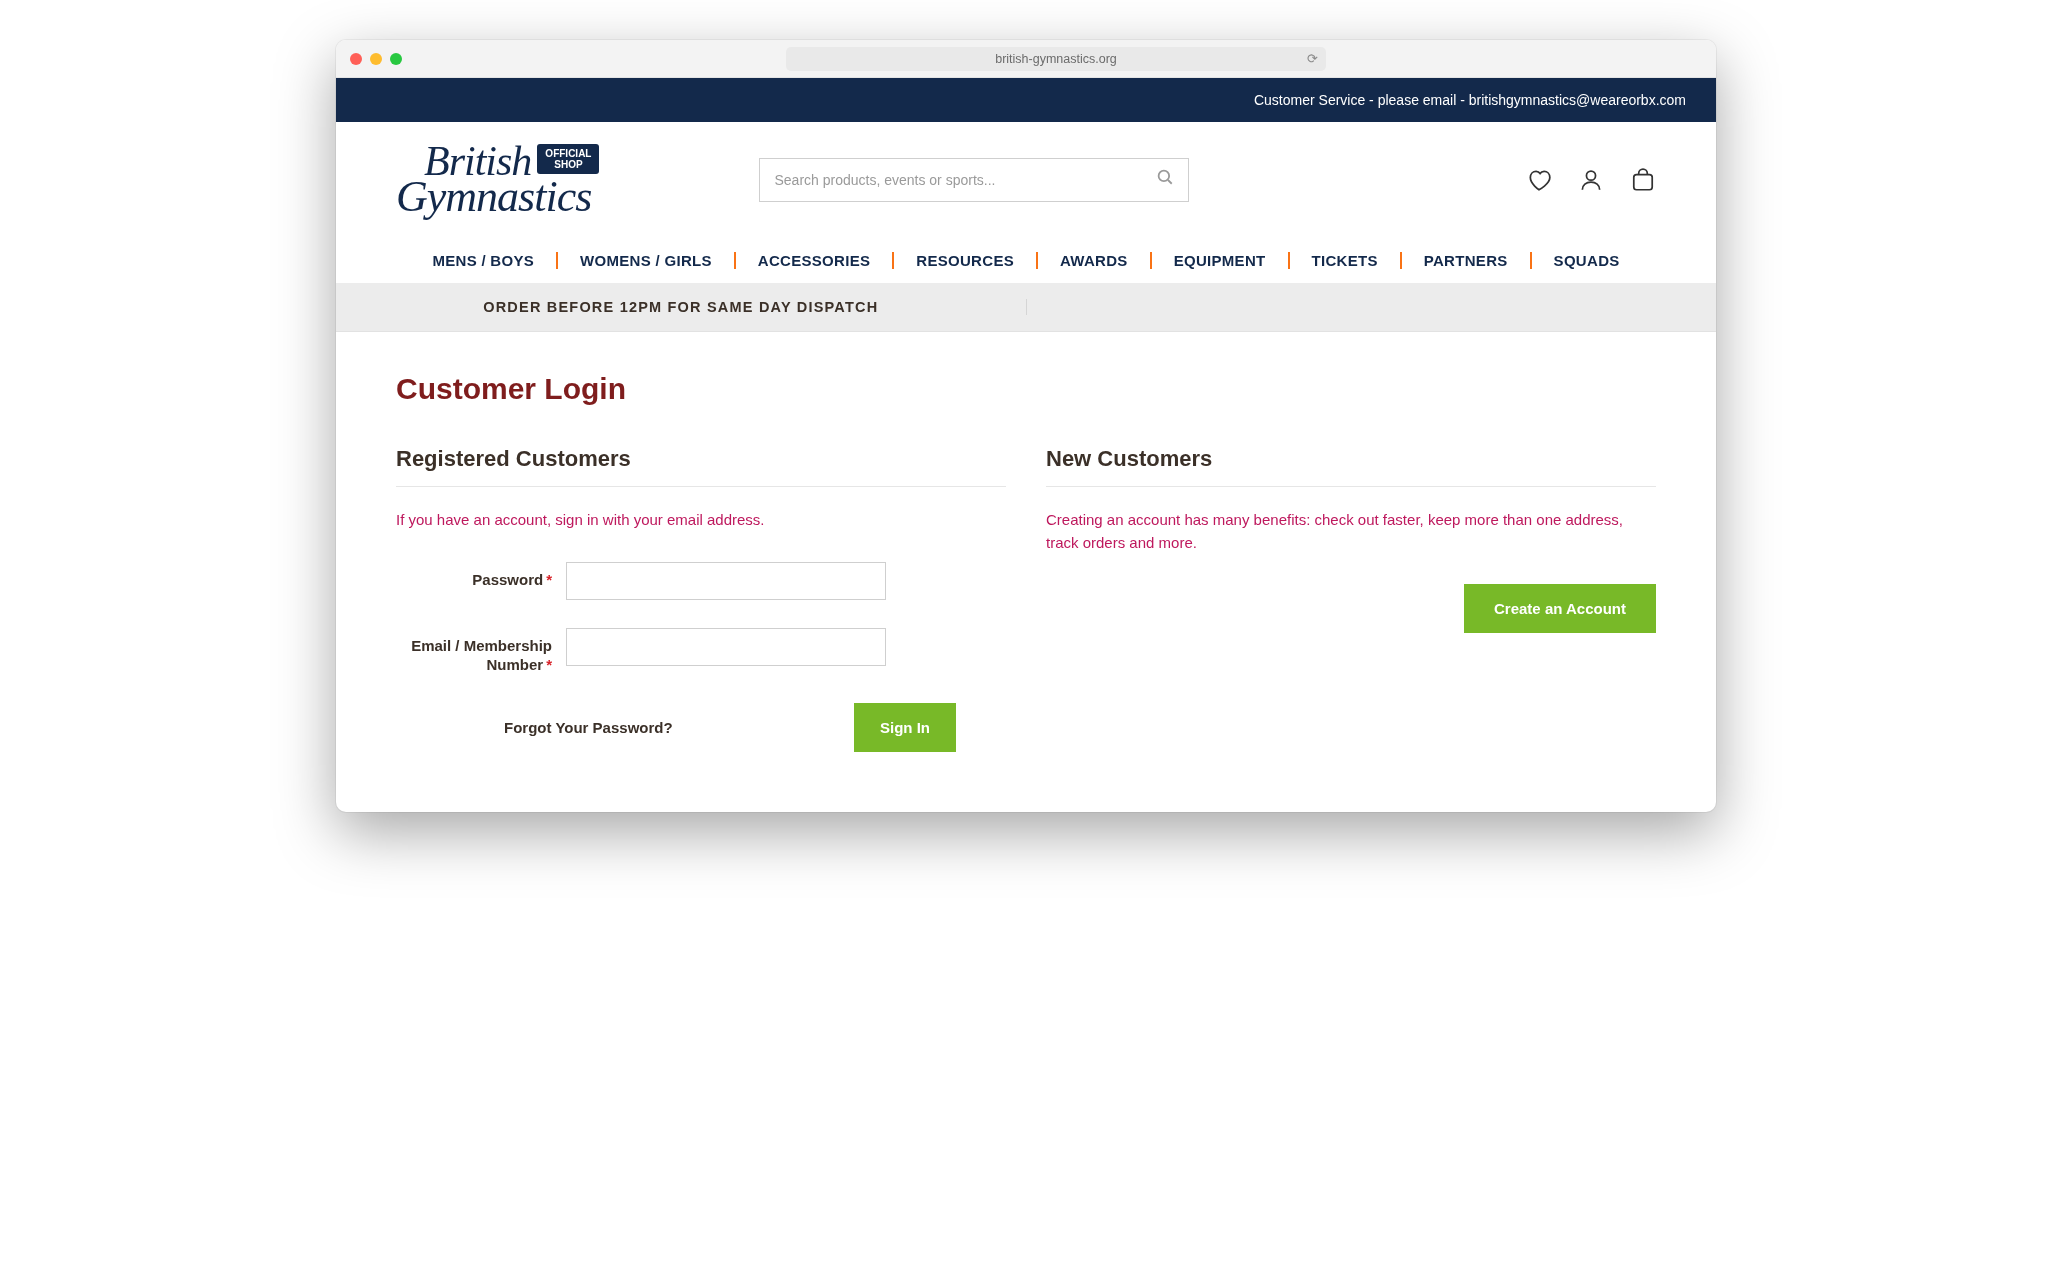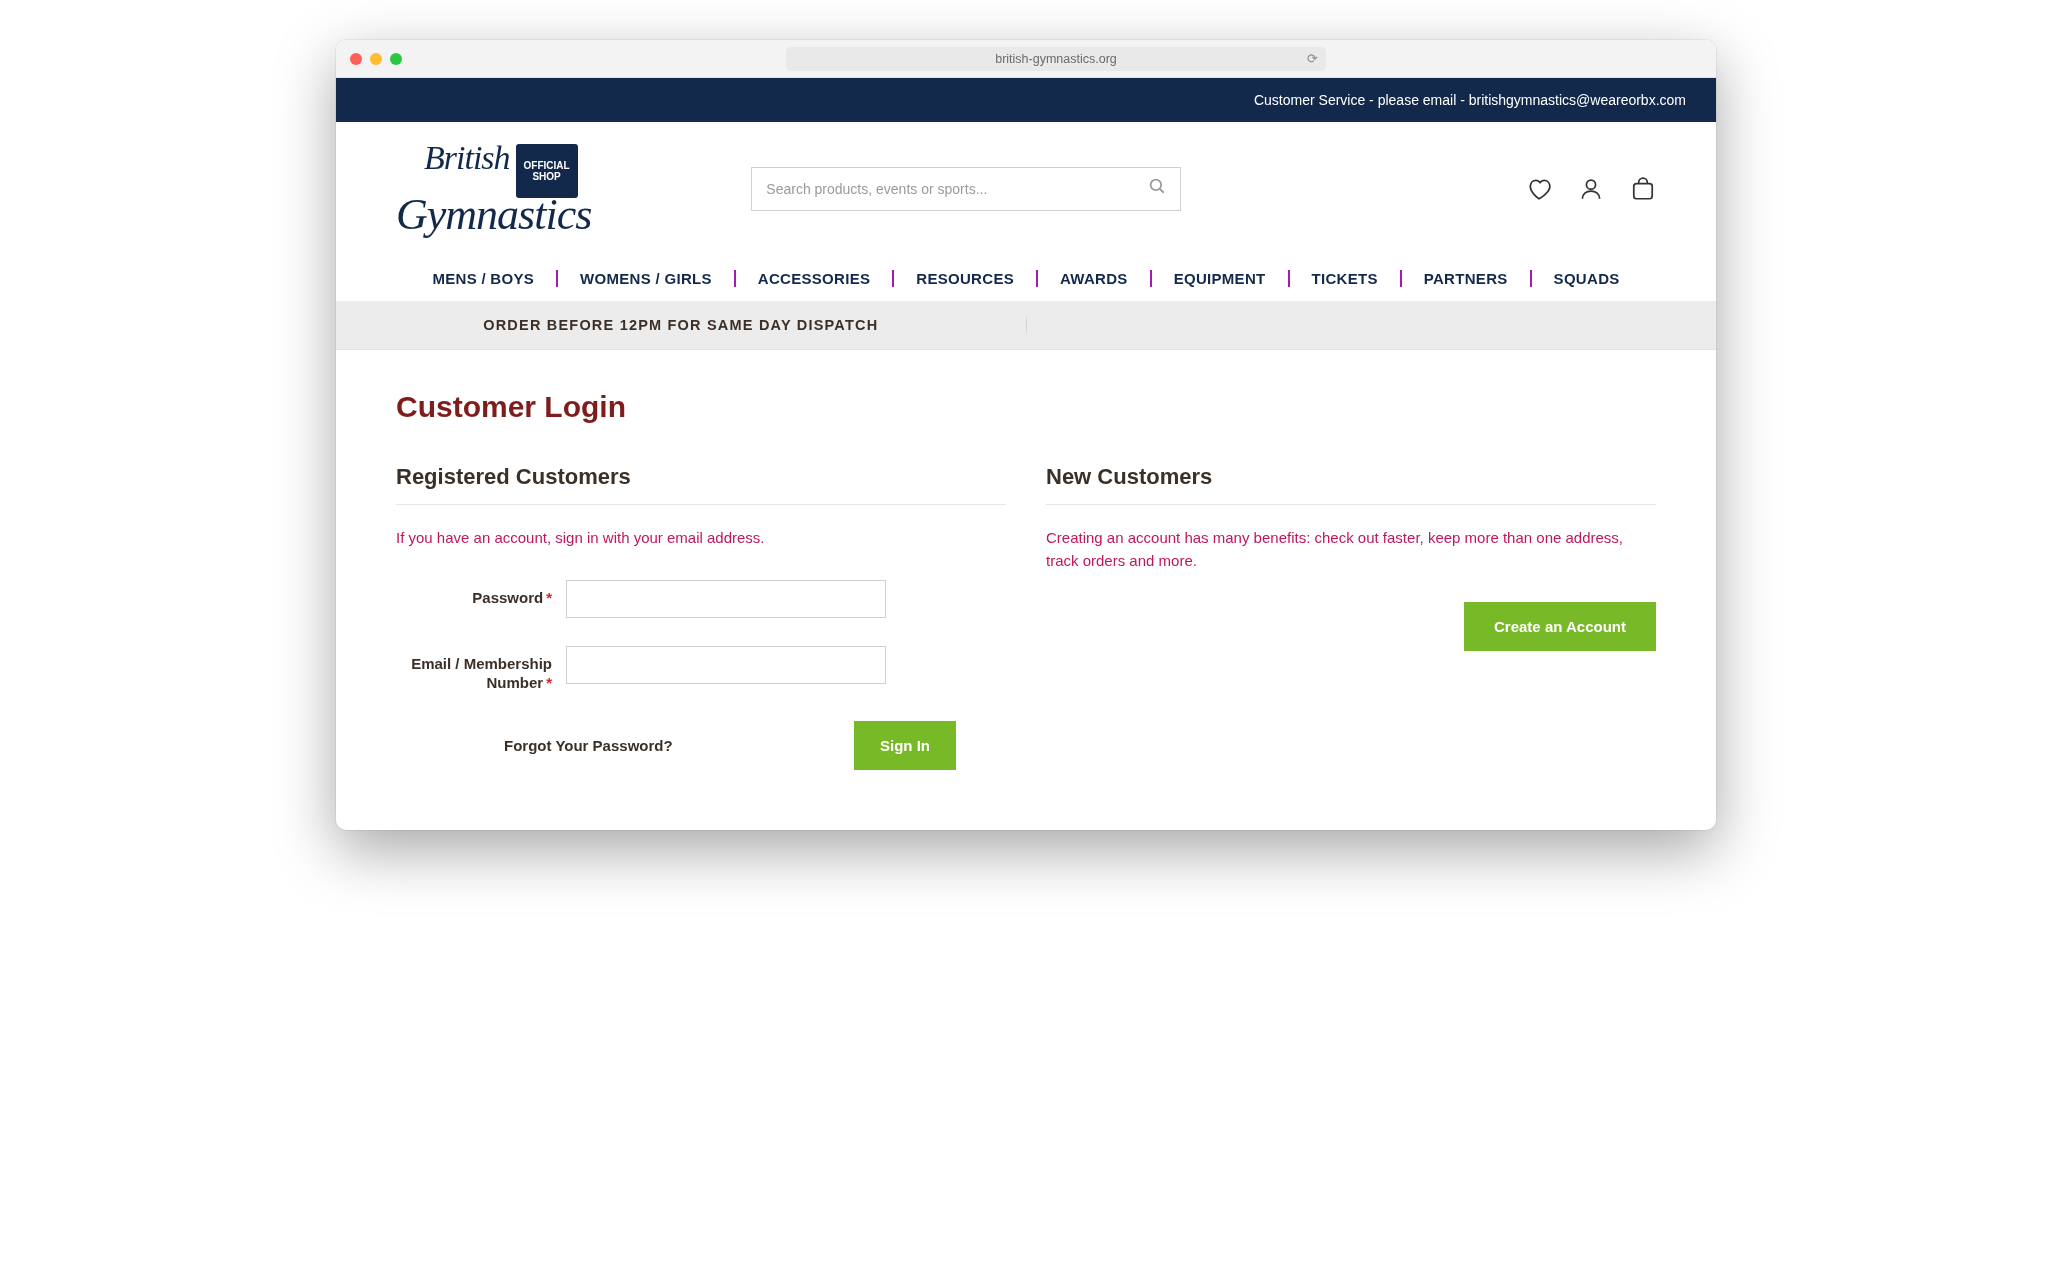--- a/index.html
+++ b/index.html
@@ -74,31 +74,31 @@
     gap: 60px;
   }
 
   .logo-wrap { flex: 0 0 auto; }
   .logo {
     font-family: Georgia, 'Times New Roman', serif;
     color: #13294b;
     line-height: 0.85;
     position: relative;
   }
-  .logo .line1 { font-size: 34px; font-style: italic; font-weight: 500; letter-spacing: -1px; display: inline-block; margin-left: 28px; text-align: center;}
+  .logo .line1 { font-size: 42px; font-style: italic; font-weight: 500; letter-spacing: -1px; display: inline-block; margin-left: 28px; text-align: center;}
   .logo .line2 { font-size: 44px; font-style: italic; font-weight: 500; letter-spacing: -1px; display: block; margin-top: -2px;}
   .logo .badge {
     display: inline-block;
     background: #13294b;
     color: #fff;
     font-family: Arial, sans-serif;
     font-style: normal;
     font-size: 10px;
     font-weight: bold;
-    padding: 16px 8px;
+    padding: 4px 8px;
     border-radius: 3px;
     vertical-align: top;
     margin-left: 6px;
     line-height: 1.1;
     text-align: center;
   }
 
   .searchbox {
     flex: 0 0 430px;
     height: 44px;
@@ -135,21 +135,21 @@
     gap: 0;
     padding: 14px 0 14px 0;
     border-top: 1px solid rgba(0,0,0,0);
   }
   .nav span {
     color: #13294b;
     font-weight: 700;
     font-size: 15px;
     letter-spacing: .3px;
     padding: 0 22px;
-    border-right: 2px solid #a21caf;
+    border-right: 2px solid #f97316;
     cursor: pointer;
   }
   .nav span:last-child { border-right: none; }
 
   
   .banner {
     background: #ececec;
     padding: 16px 0;
     display: flex;
     border-bottom: 1px solid #e2e2e2;

